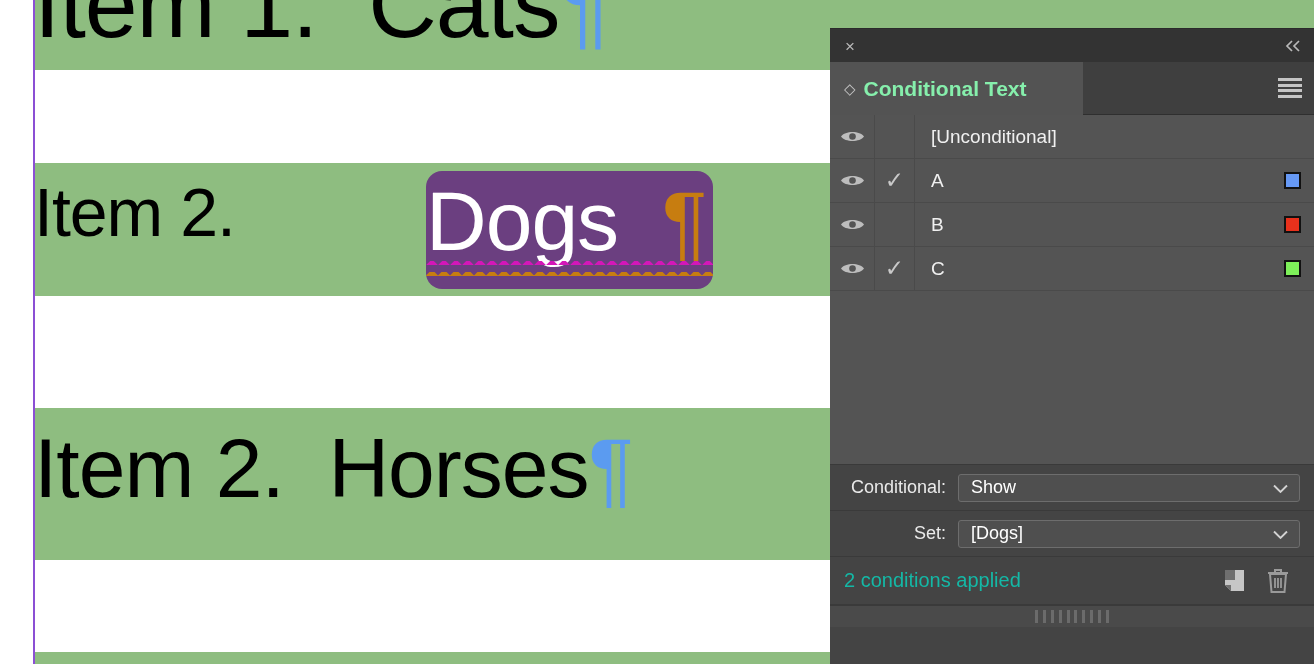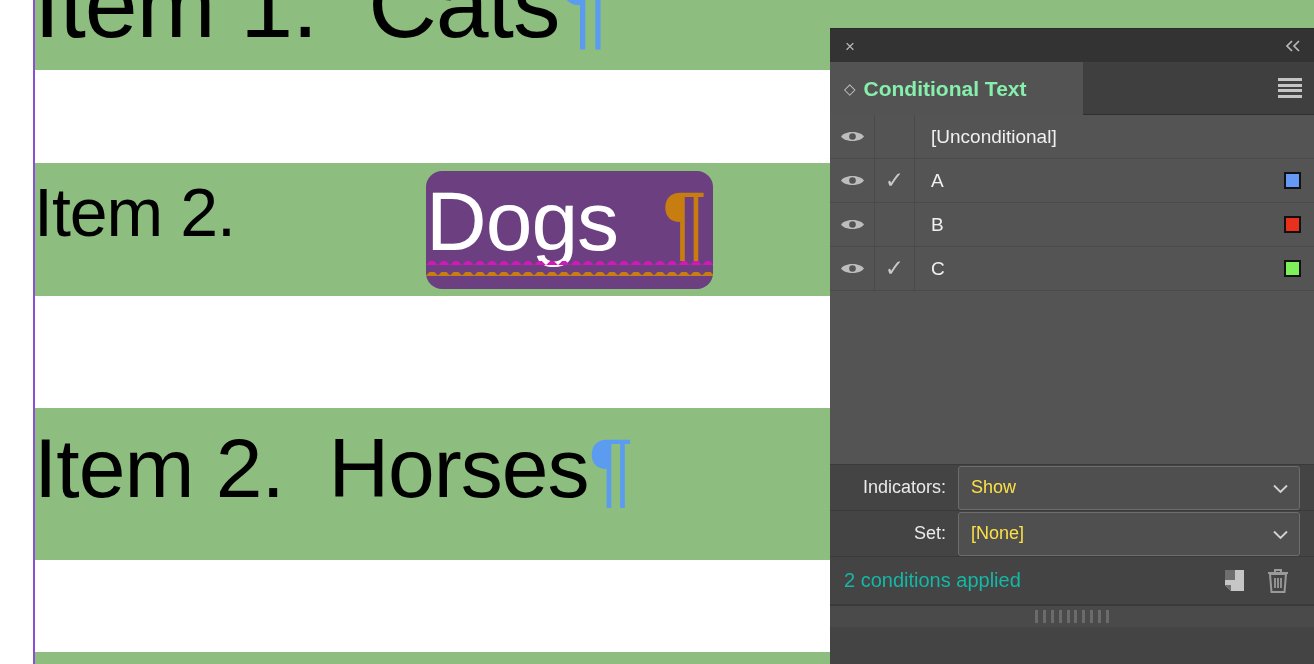--- a/index.html
+++ b/index.html
@@ -180,27 +180,27 @@
     height: 46px;
     padding: 0 14px;
     border-bottom: 1px solid #3a3a3a;
   }
   .ctrl-label {
     width: 114px; text-align: right; padding-right: 12px;
     font-size: 18px; color: #eaeaea;
   }
   .ctrl-select {
     position: relative;
-    flex: 1; height: 44px;
+    flex: 1; height: 28px;
     background: #4f4f4f;
     border: 1px solid #6d6d6d;
     border-radius: 3px;
     display: flex; align-items: center;
     padding: 0 12px;
-    font-size: 18px; color: #fde047;
+    font-size: 18px; color: #ffffff;
     cursor: pointer;
   }
   .ctrl-select .caret {
     position: absolute; right: 11px; top: 50%;
     transform: translateY(-50%);
     color: #d2d2d2; font-size: 15px; line-height: 1;
   }
   .status-row {
     display: flex; align-items: center;
     height: 48px;
@@ -345,35 +345,35 @@
         <div class="col-name">C</div>
         <div class="col-swatch">
           <span class="swatch" style="background:#7ef05a;"></span>
         </div>
       </div>
     </div>
 
     <div class="panel-controls">
 
       <div class="ctrl-row">
-        <span class="ctrl-label">Indicators:</span>
+        <span class="ctrl-label">Conditional:</span>
         <div class="ctrl-select">
           <span>Show</span>
           <span class="caret">
             <svg width="15" height="9" viewBox="0 0 15 9" aria-hidden="true">
               <path d="M1 1 L7.5 7.5 L14 1" fill="none" stroke="#d2d2d2" stroke-width="1.9"></path>
             </svg>
           </span>
         </div>
       </div>
 
       <div class="ctrl-row">
         <span class="ctrl-label">Set:</span>
         <div class="ctrl-select">
-          <span>[None]</span>
+          <span>[Dogs]</span>
           <span class="caret">
             <svg width="15" height="9" viewBox="0 0 15 9" aria-hidden="true">
               <path d="M1 1 L7.5 7.5 L14 1" fill="none" stroke="#d2d2d2" stroke-width="1.9"></path>
             </svg>
           </span>
         </div>
       </div>
 
       <div class="status-row">
         <span class="status-text">2 conditions applied</span>

